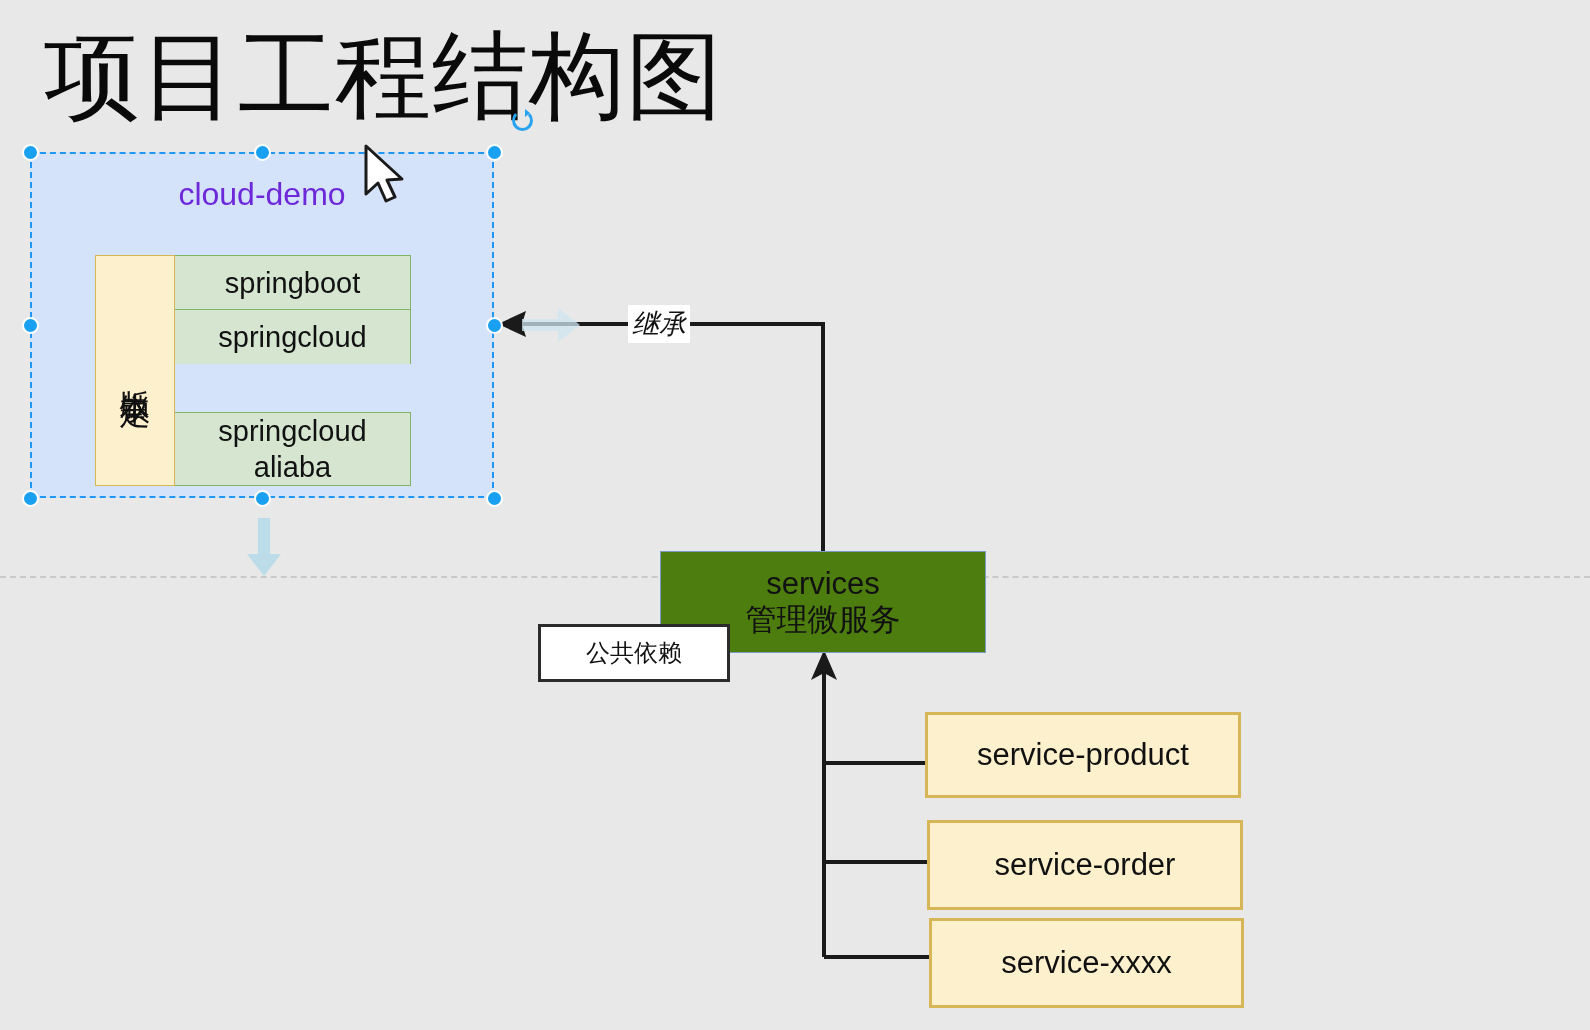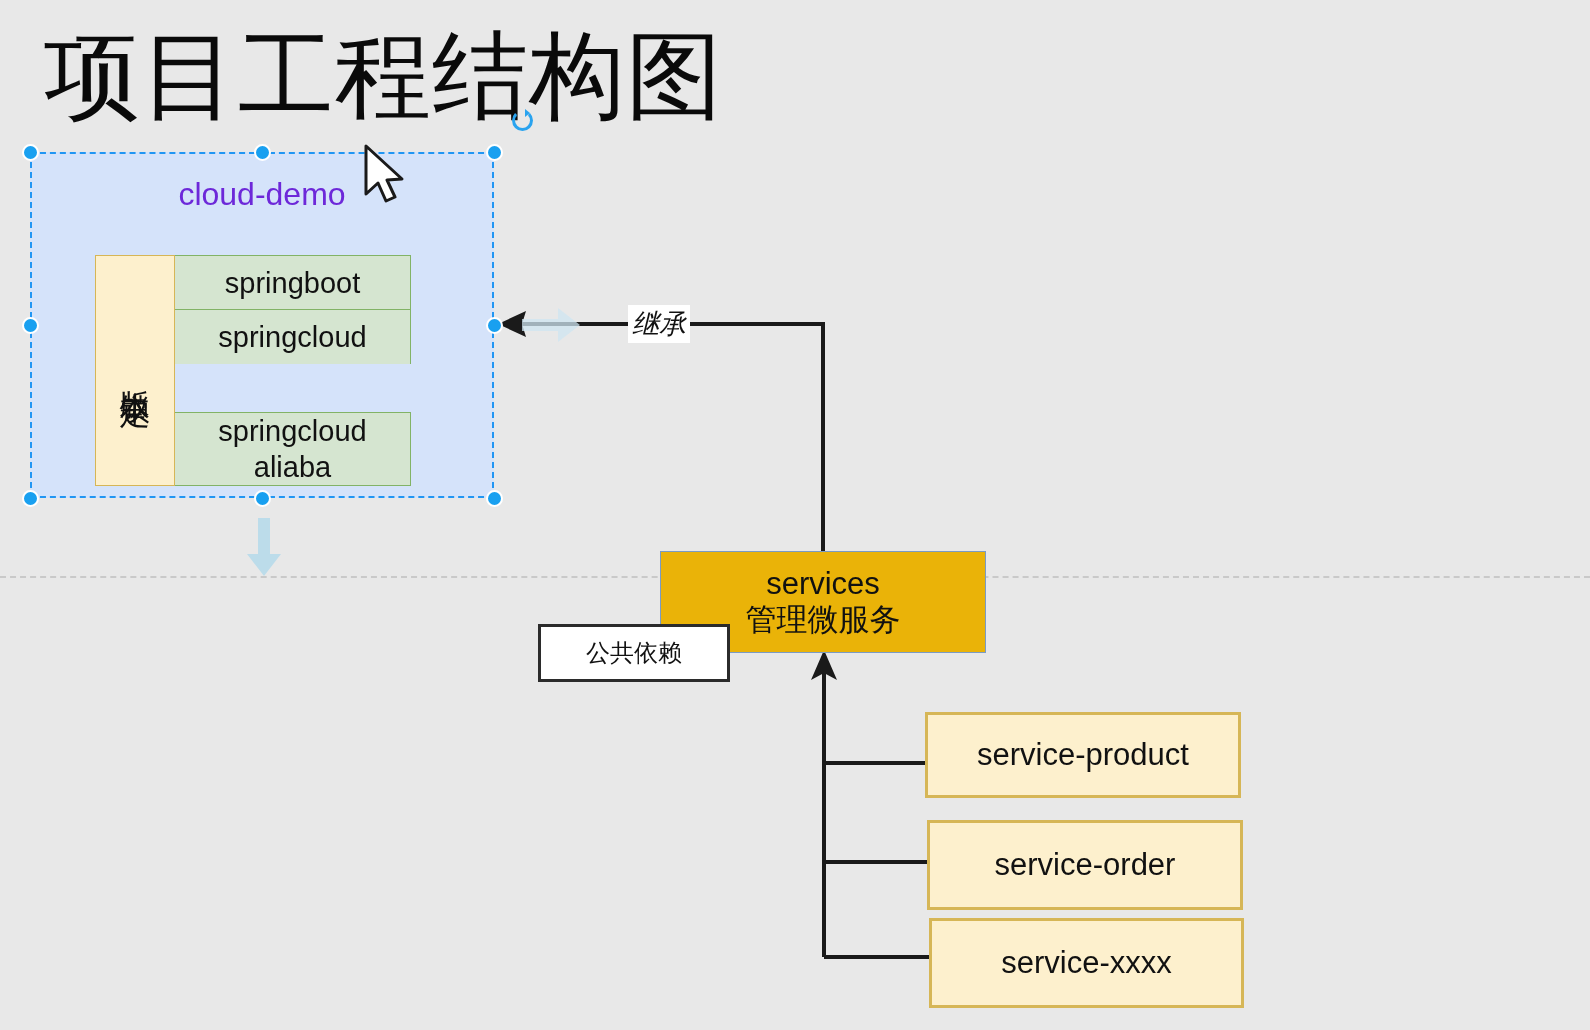--- a/index.html
+++ b/index.html
@@ -159,21 +159,21 @@
   }
   .spring-cell:last-child { border-bottom: 1px solid #82b366; margin-top: 48px; }
 
   
   .services-box {
     position: absolute;
     left: 660px;
     top: 551px;
     width: 326px;
     height: 102px;
-    background: #eab308;
+    background: #4d7c0f;
     border: 1px solid #7a9bc4;
     box-sizing: border-box;
     display: flex;
     flex-direction: column;
     align-items: center;
     justify-content: center;
     text-align: center;
   }
   .services-box .line1 { font-size: 31px; color: #111; line-height: 1.15; }
   .services-box .line2 { font-size: 31px; color: #111; line-height: 1.2; }

